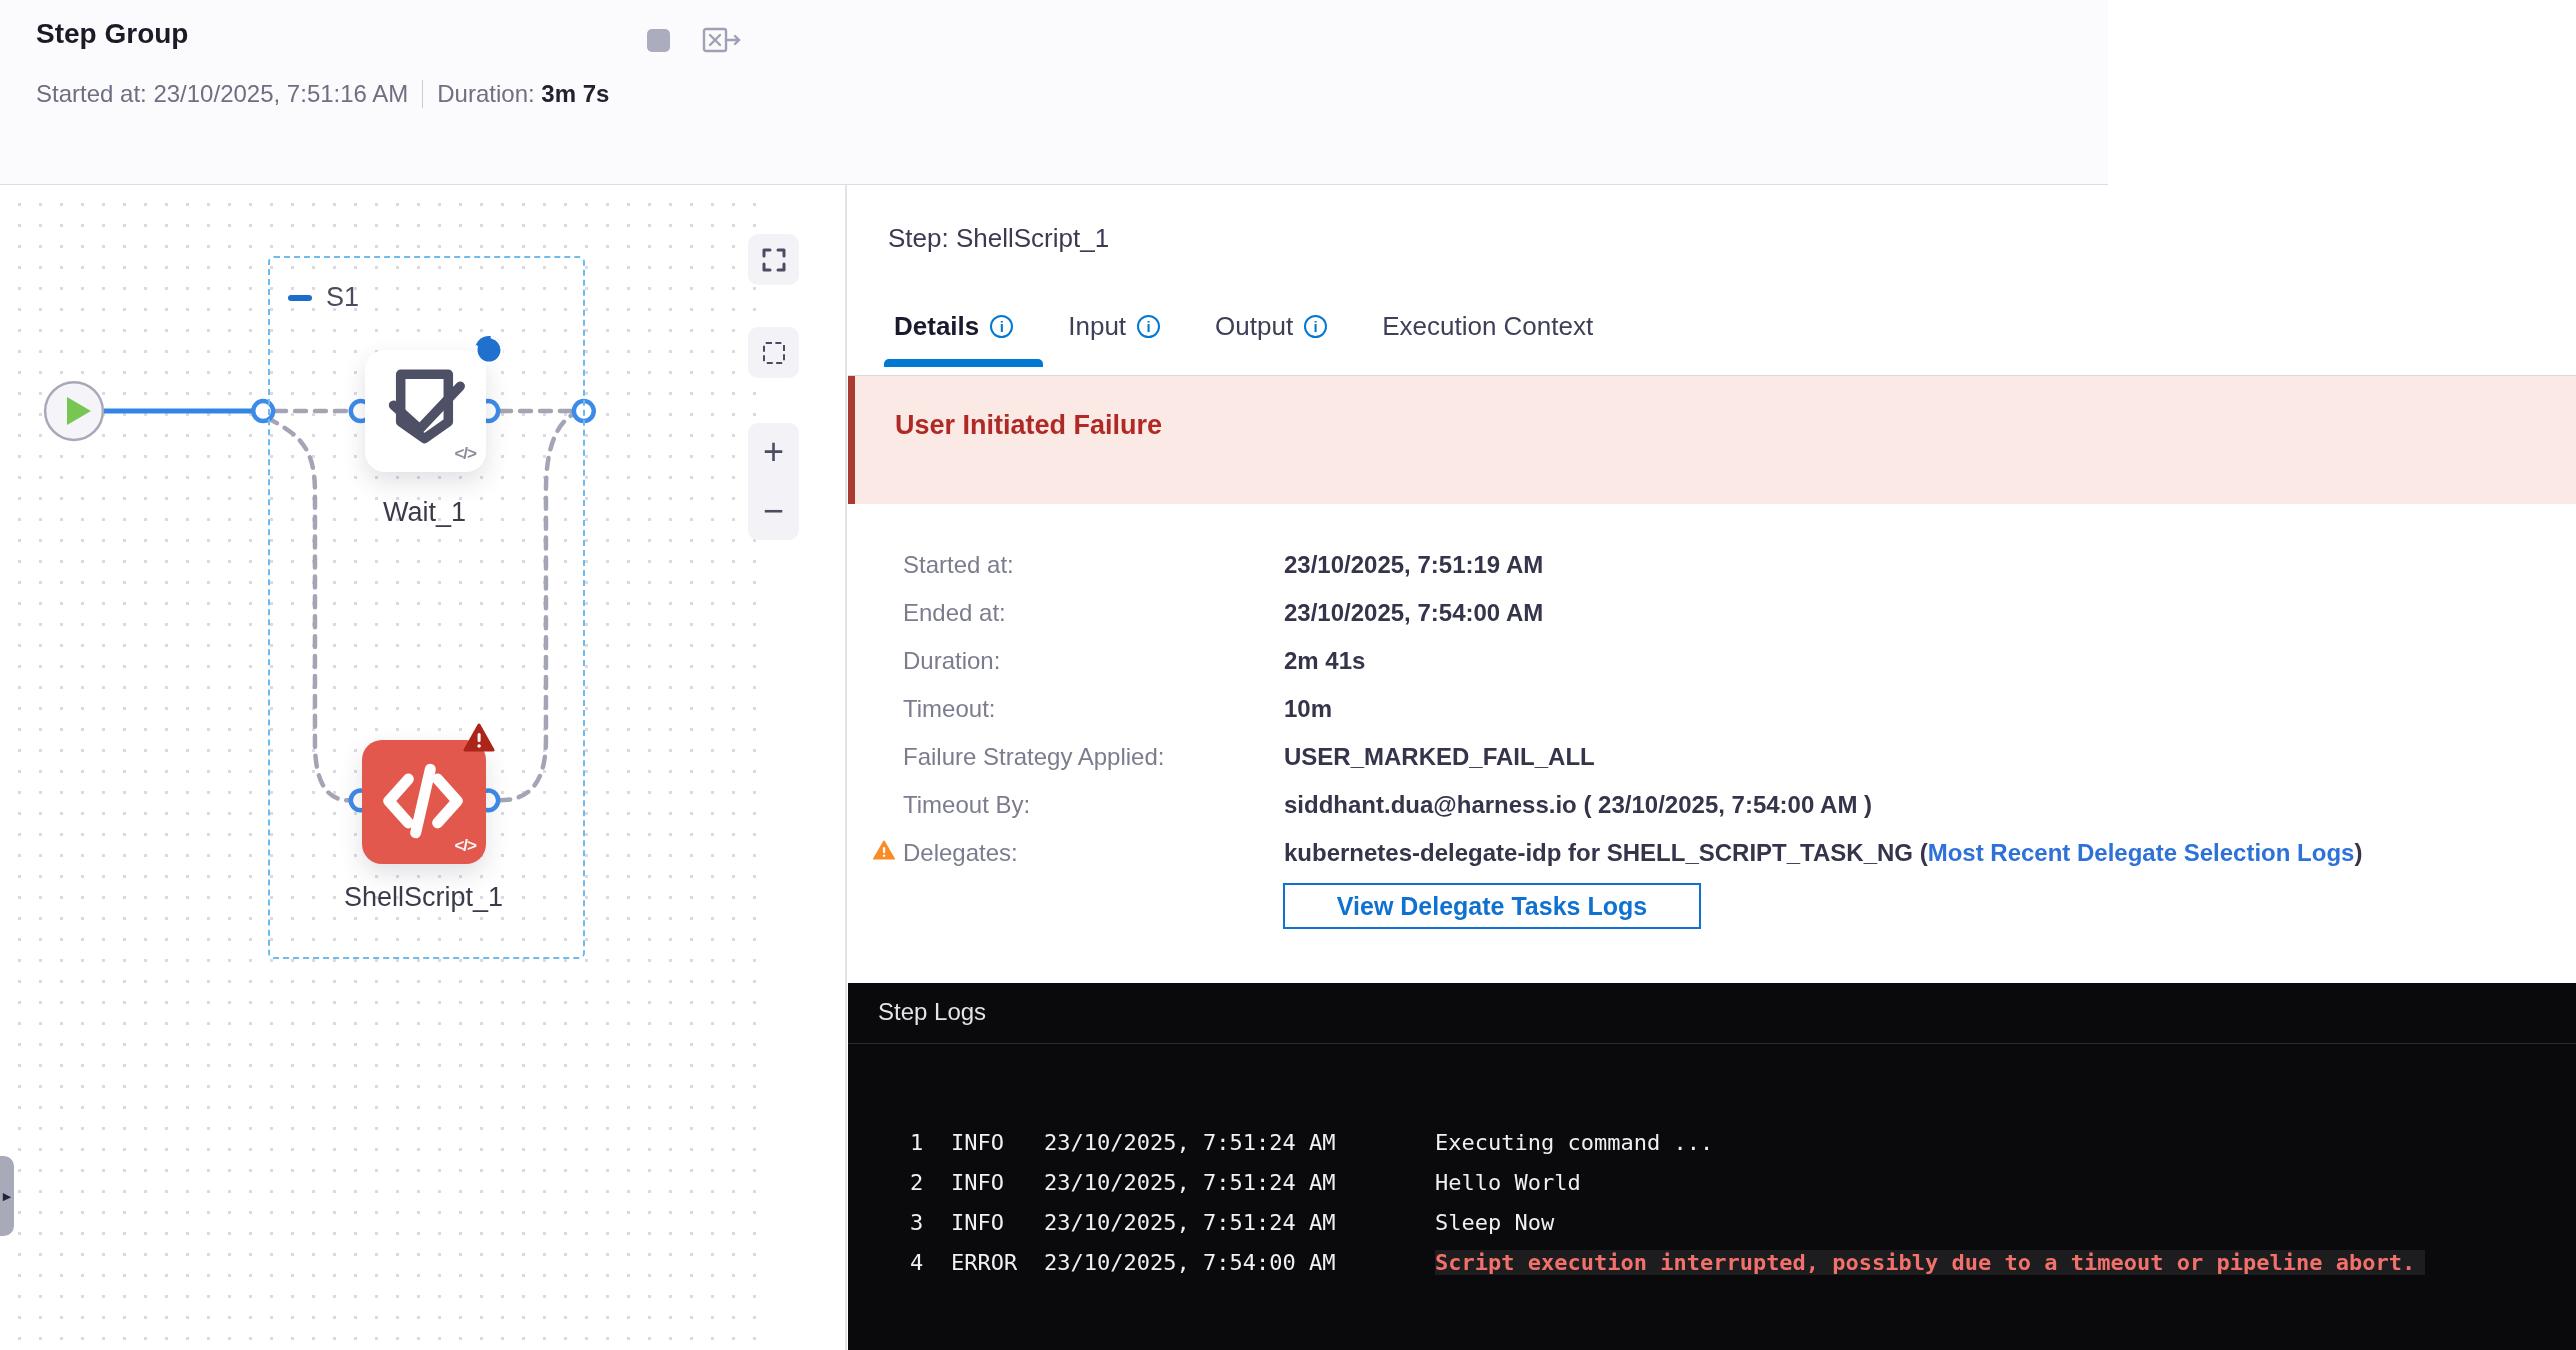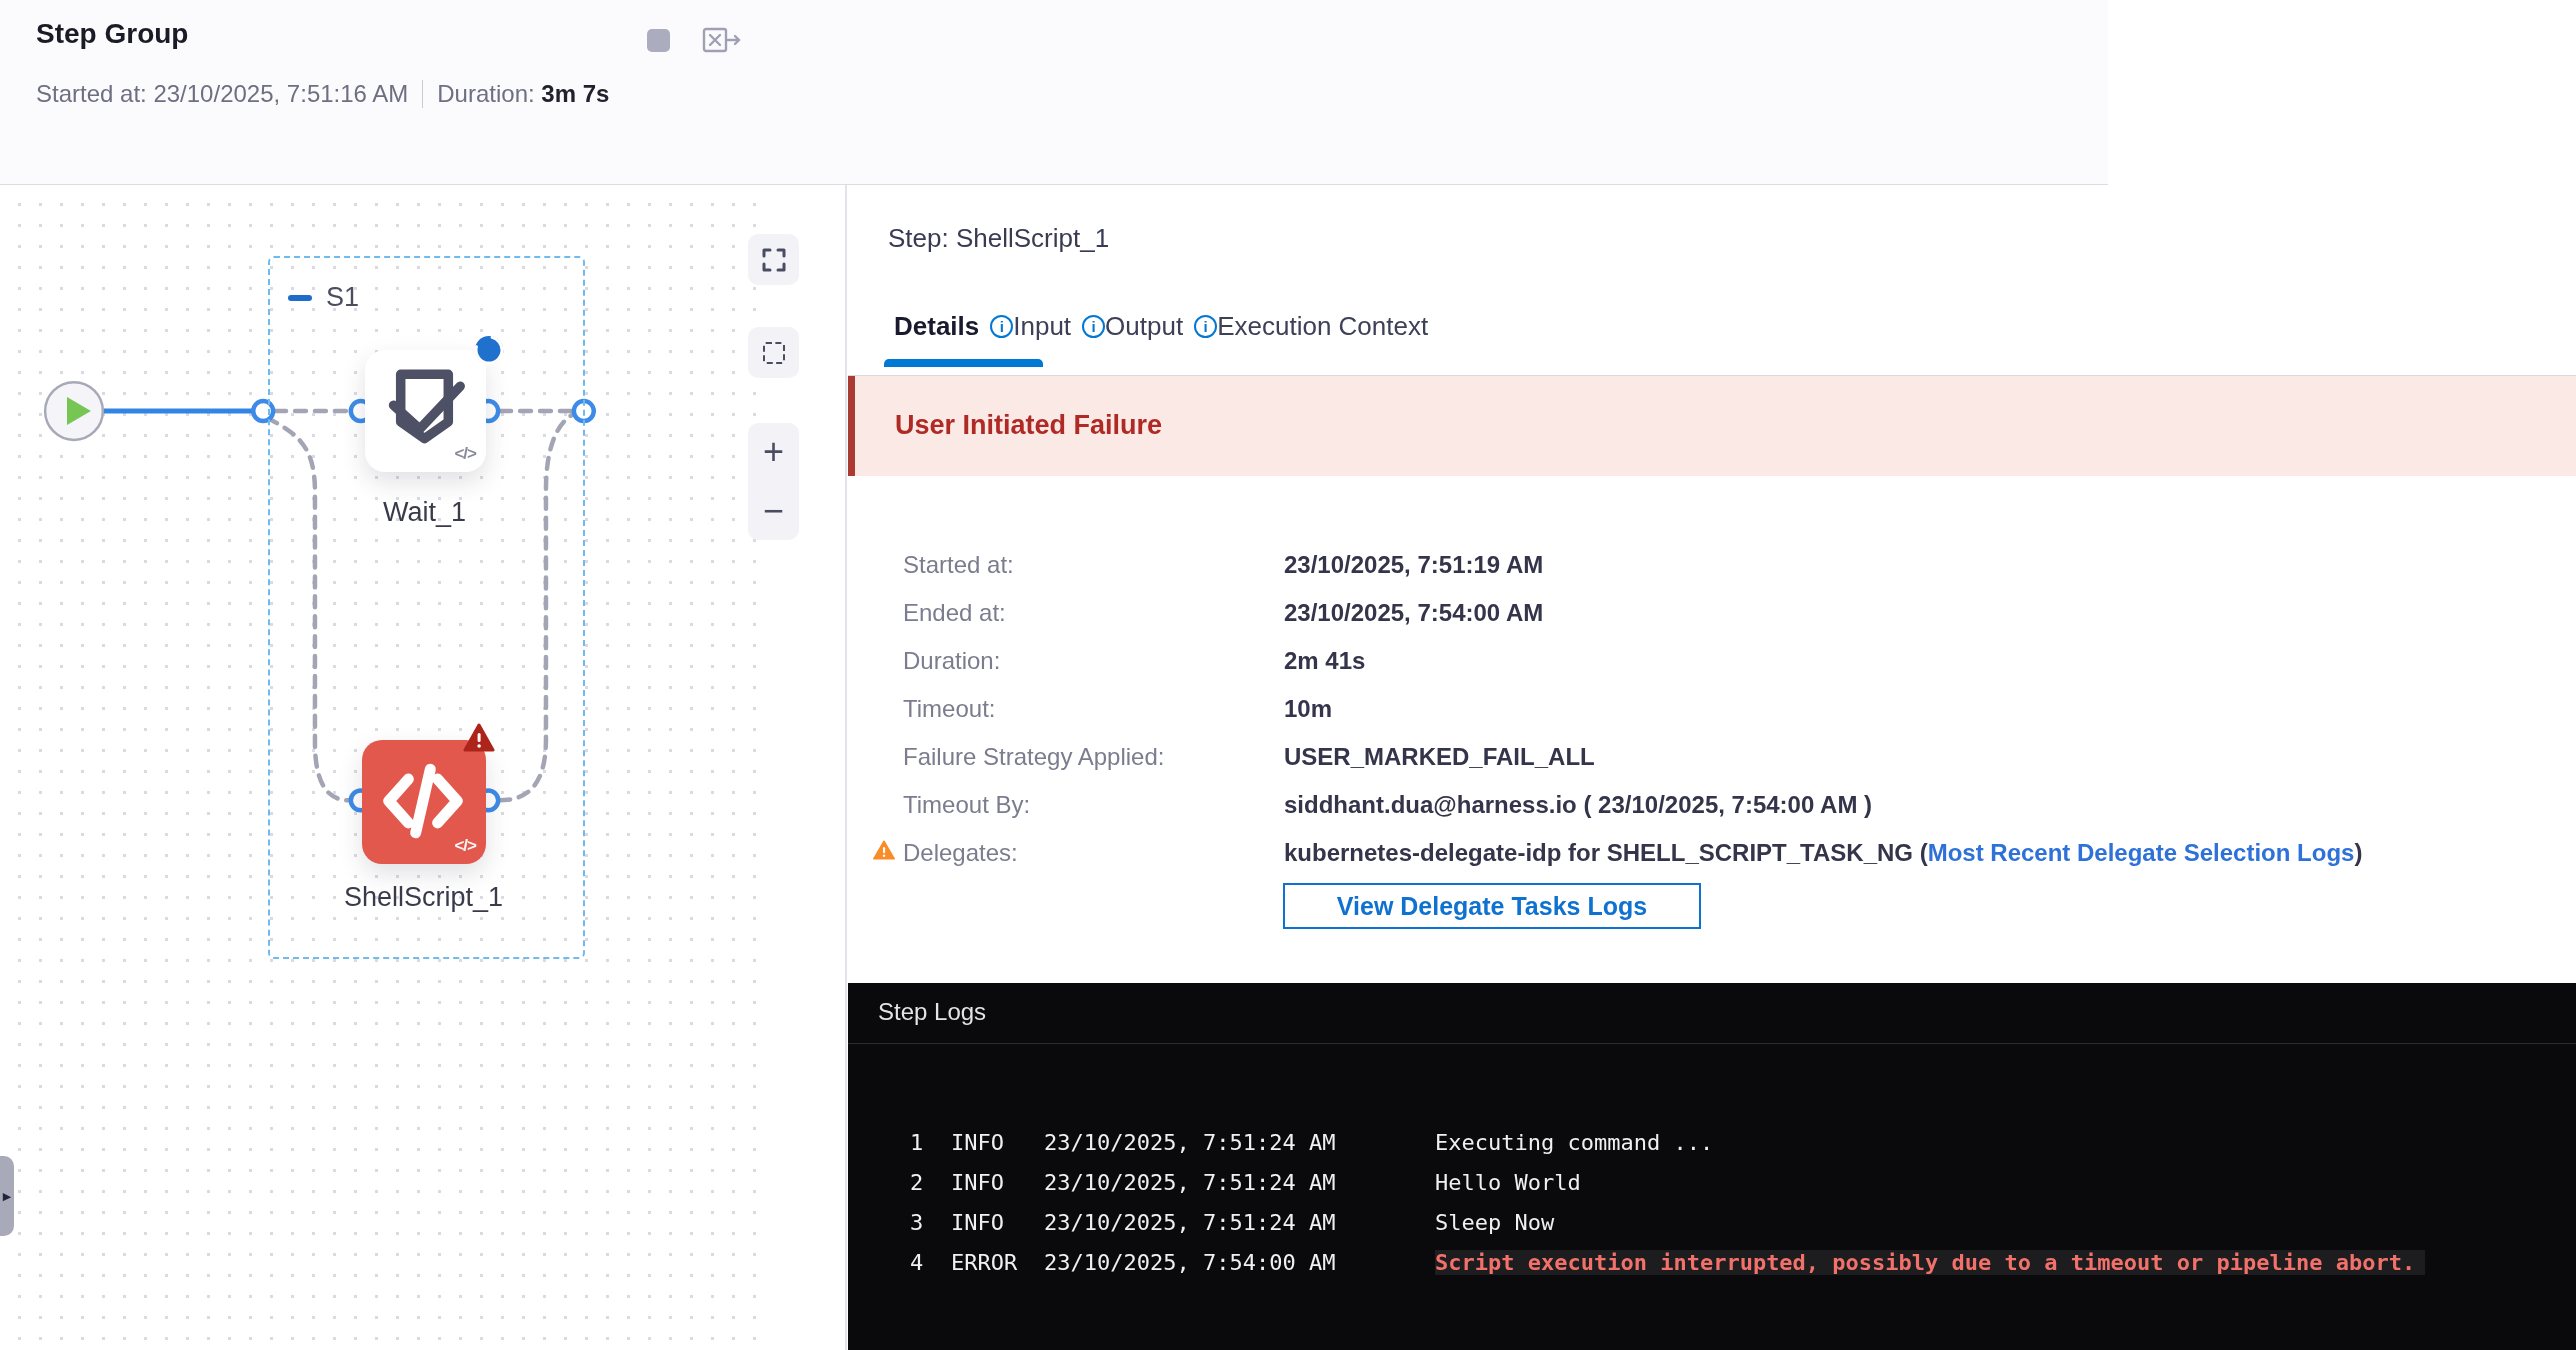--- a/index.html
+++ b/index.html
@@ -52,30 +52,30 @@
                color:#4a4d62; cursor:pointer; line-height:1; }
   .marquee-inner { width:22px; height:22px; border:2px dashed #4a4d62; border-radius:3px; }
 
   .drawer-handle { position:absolute; left:0; top:971px; width:14px; height:80px; background:#a8a9b9;
                    border-radius:0 10px 10px 0; display:flex; align-items:center; justify-content:center;
                    color:#23253a; font-size:16px; cursor:pointer; }
 
   
   .panel { position:absolute; left:848px; top:185px; width:1728px; height:1165px; background:#fff; }
   .step-title { position:absolute; left:40px; top:38px; font-size:26px; color:#3a3b52; font-weight:500; }
-  .tabs { position:absolute; left:46px; top:126px; display:flex; align-items:center; }
+  .tabs { position:absolute; left:46px; top:126px; display:flex; gap:55px; align-items:center; }
   .tab { display:flex; align-items:center; gap:11px; font-size:26px; color:#3e4057; font-weight:500; cursor:pointer; }
   .tab.active { font-weight:700; color:#1a1a2e; }
   .info-ic { width:23px; height:23px; border:2px solid #0278d5; border-radius:50%; color:#0278d5;
              font-size:15px; font-weight:700; display:flex; align-items:center; justify-content:center; }
   .tab-underline { position:absolute; left:36px; top:174px; width:159px; height:8px; background:#0278d5;
                    border-radius:5px 5px 0 0; }
   .tab-divider { position:absolute; left:0; top:190px; width:1728px; height:1px; background:#d8d9e0; }
 
-  .banner { position:absolute; left:0; top:191px; width:1728px; height:100px; background:#fbe9e6;
+  .banner { position:absolute; left:0; top:191px; width:1728px; height:128px; background:#fbe9e6;
             border-left:7px solid #a93b33; }
   .banner-text { position:absolute; left:40px; top:34px; font-size:27px; font-weight:700; color:#b02a25; }
 
   .details { position:absolute; left:55px; top:356px; width:1594px; }
   .drow { display:flex; height:48px; align-items:center; }
   .dlabel { width:381px; font-size:24px; color:#7b7c8d; position:relative; flex:none; }
   .dvalue { font-size:24px; color:#34354a; font-weight:600; }
   .dvalue a, .dlink { color:#2e71d8; text-decoration:none; cursor:pointer; font-weight:600; }
   .warn-small { position:absolute; left:-31px; top:0px; width:24px; height:22px; }
 

